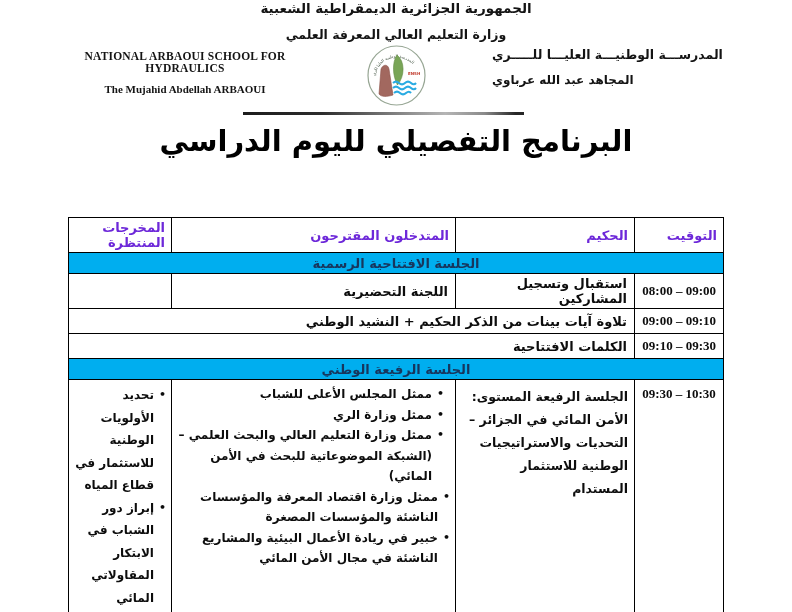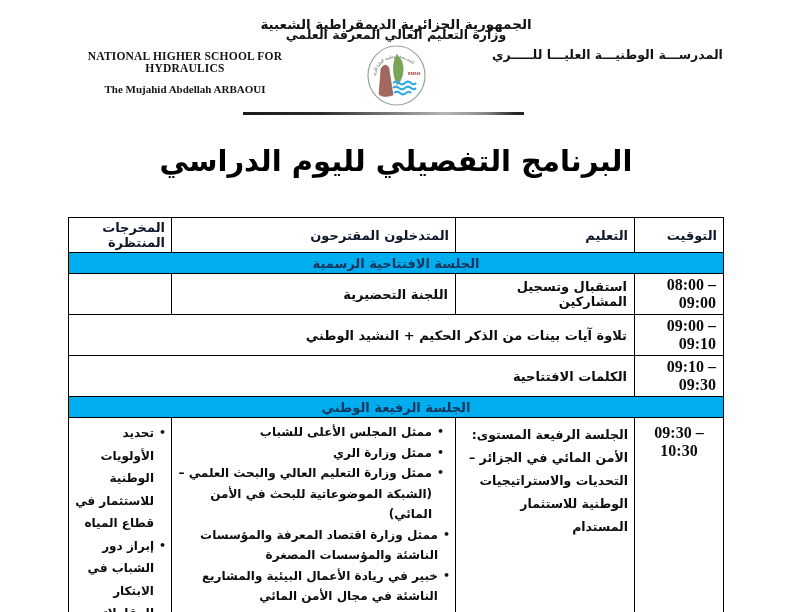--- a/index.html
+++ b/index.html
@@ -7,72 +7,73 @@
     --band-text:#17365D;
     --border:#000000;
   }
   html,body{margin:0;padding:0;}
   body{
     width:792px;height:612px;position:relative;overflow:hidden;
     background:#ffffff;color:#141414;
     font-family:"DejaVu Sans",sans-serif;
   }
   
-  .gov-line1{position:absolute;top:16px;left:0;right:0;text-align:center;
+  .gov-line1{position:absolute;top:0;left:0;right:0;text-align:center;
     font-size:13.5px;font-weight:bold;}
   .gov-line2{position:absolute;top:27px;left:0;right:0;text-align:center;
     font-size:12.5px;font-weight:bold;}
   .sch-en{position:absolute;top:50px;left:62px;width:246px;text-align:center;
     font-family:"Liberation Serif",serif;font-weight:bold;}
   .sch-en .l1{font-size:11.5px;letter-spacing:.2px;}
   .sch-en .l2{font-size:11px;margin-top:9px;}
   .sch-ar{position:absolute;top:47px;right:64px;width:236px;text-align:left;font-weight:bold;}
   .sch-ar .l1{font-size:12.5px;}
   .sch-ar .l2{font-size:12px;margin-top:11px;}
   .logo{position:absolute;left:366px;top:44px;width:61px;height:63px;}
   .divider{position:absolute;top:112px;left:243px;width:281px;height:2.6px;
     background:linear-gradient(90deg,#1c1c1c 0%,#2c2c2c 28%,#8c8c8c 58%,#b5b5b5 72%,#8a8a8a 86%,#262626 97%);}
   .doc-title{position:absolute;top:124px;left:0;right:0;text-align:center;
-    font-size:29px;font-weight:bold;color:#000;margin-top:20px;}
+    font-size:29px;font-weight:bold;color:#000;}
   
   table.program{position:absolute;top:217px;left:68px;width:655px;
     border-collapse:collapse;table-layout:fixed;direction:rtl;}
   col.c-time{width:89px;}col.c-activity{width:179px;}
   col.c-speakers{width:284px;}col.c-outputs{width:103px;}
   th,td{border:1px solid var(--border);}
-  th{font-size:13px;font-weight:bold;text-align:right;padding:2px 6px;height:19px;color:#0f172a;}
+  th{font-size:13px;font-weight:bold;text-align:right;padding:2px 6px;height:19px;color:#6d28d9;}
   tr.band td{background:var(--session-band);color:var(--band-text);
     text-align:center;font-weight:bold;font-size:13px;height:18px;padding:1px 2px;}
   td{font-size:13px;font-weight:bold;color:#0d0d0d;}
   tr.simple td{height:20px;text-align:right;padding:2px 7px;vertical-align:middle;}
   td.time{text-align:center;padding:2px 2px;}
   .ltr{direction:ltr;unicode-bidi:isolate;font-family:"Liberation Serif",serif;
-    font-size:16px;font-weight:bold;}
+    font-size:13px;font-weight:bold;}
   tr.tall td{vertical-align:top;}
   tr.tall td.time{height:158px;padding-top:6px;}
   td.activity-big{padding:5px 6px;line-height:23px;text-align:right;font-size:12.5px;}
   td.list-cell{padding:4px 4px;}
   .li{position:relative;padding-right:13px;line-height:20.5px;font-size:12px;text-align:right;}
   .li .bullet{position:absolute;right:1px;top:0;font-size:11px;}
   .speakers-list .li:nth-child(-n+3){margin-right:6px;}
   .outputs-list .li{line-height:22.5px;font-size:12px;}
 </style>
 </head>
 <body>
 
 <div class="gov-line1" dir="rtl">الجمهورية الجزائرية الديمقراطية الشعبية</div>
 <div class="gov-line2" dir="rtl">وزارة التعليم العالي المعرفة العلمي</div>
 
 <div class="sch-en">
-  <div class="l1">NATIONAL HIGHER SCHOOL FOR HYDRAULICS</div>
+  <div class="l1">NATIONAL ARBAOUI SCHOOL FOR HYDRAULICS</div>
   <div class="l2">The Mujahid Abdellah ARBAOUI</div>
 </div>
 
 <div class="sch-ar" dir="rtl">
   <div class="l1">المدرســـة الوطنيـــة العليـــا للـــــري</div>
+  <div class="l2">المجاهد عبد الله عرباوي</div>
 </div>
 
 <svg class="logo" viewBox="0 0 61 63" aria-hidden="true">
   <ellipse cx="30.5" cy="31.5" rx="28.5" ry="29.5" fill="#ffffff" stroke="#97a694" stroke-width="1.2"></ellipse>
   <path id="arcP" d="M9 32 A 22 22 0 0 1 52 30" fill="none"></path>
   <text font-size="4.2" fill="#4a5a4a">
     <textPath href="#arcP">المدرسة الوطنية العليا للري</textPath>
   </text>
   <path d="M15 25 C17 20 22 20 23 25 L27 51 C21 53 15 53 13 50 Z" fill="#a2685f" stroke="#8d5349" stroke-width="0.6"></path>
   <path d="M31 11 C39 17 39 32 31.5 41 C26.5 32 26 18 31 11 Z" fill="#79a557" stroke="#5f8a42" stroke-width="0.6"></path>
@@ -91,21 +92,21 @@
 <table class="program" dir="rtl">
   <colgroup>
     <col class="c-time">
       <col class="c-activity">
       <col class="c-speakers">
       <col class="c-outputs">
   </colgroup>
   <tbody>
     <tr class="head">
       <th>التوقيت</th>
-      <th>التعليم</th>
+      <th>الحكيم</th>
       <th>المتدخلون المقترحون</th>
       <th>المخرجات المنتظرة</th>
     </tr>
 
     <tr class="band">
       <td colspan="4">الجلسة الافتتاحية الرسمية</td>
     </tr>
 
     <tr class="simple">
       <td class="time"><span class="ltr">08:00 – 09:00</span></td>

